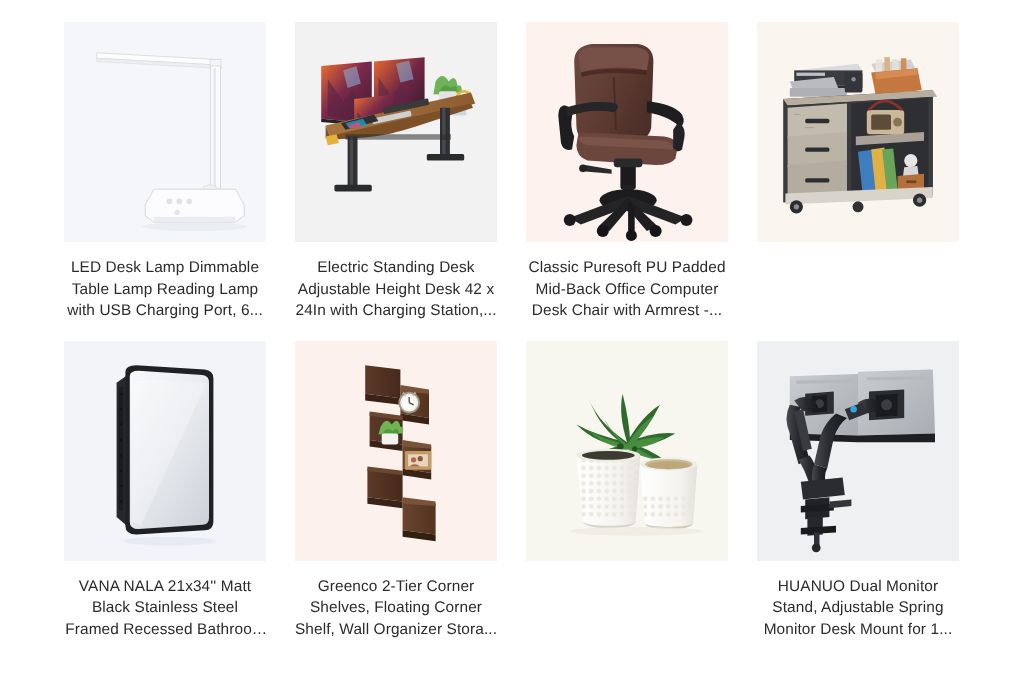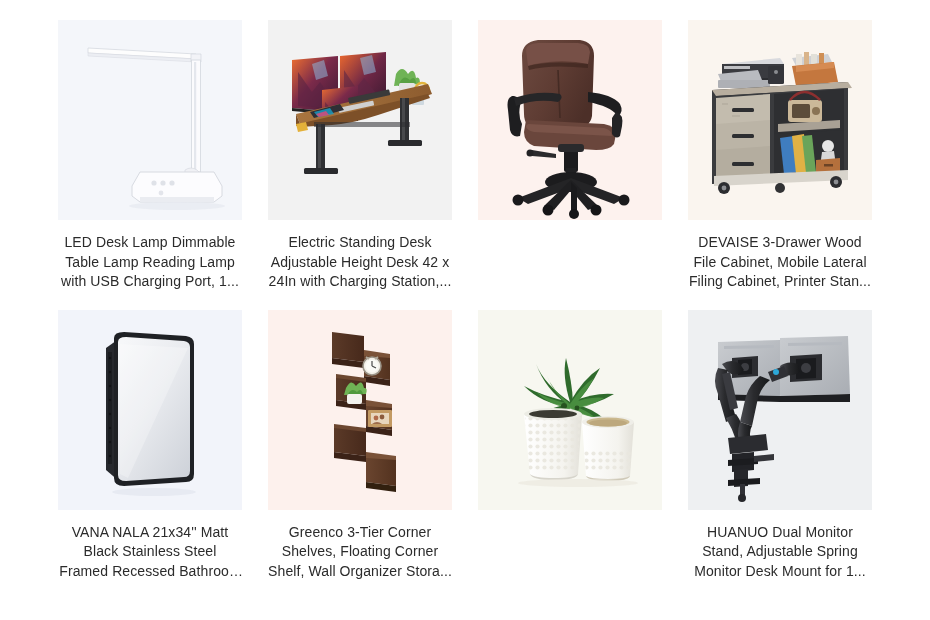--- a/index.html
+++ b/index.html
@@ -70,21 +70,21 @@
             <path d="M82 177 L156 177 L156 182 L82 182 Z" fill="#eaecf1"></path>
             <circle cx="96" cy="163" r="2.6" fill="#dfe2e8"></circle>
             <circle cx="105" cy="163" r="2.6" fill="#dfe2e8"></circle>
             <circle cx="114" cy="163" r="2.6" fill="#dfe2e8"></circle>
             <circle cx="103" cy="173" r="2.4" fill="#e3e5eb"></circle>
             <ellipse cx="119" cy="186" rx="48" ry="4" fill="#e7eaf0" opacity="0.75"></ellipse>
           </g>
         </svg>
       </div>
     </div>
-    <div class="product-title">LED Desk Lamp Dimmable Table Lamp Reading Lamp with USB Charging Port, 1...</div>
+    <div class="product-title">LED Desk Lamp Dimmable Table Lamp Reading Lamp with USB Charging Port, 6...</div>
   </div>
 
   <div class="product-card">
     <div class="product-image">
       <div class="art">
         <svg viewBox="0 0 184 200" preserveAspectRatio="none">
           <rect width="184" height="200" fill="#f2f2f2"></rect>
           <defs>
             <linearGradient id="mon1" x1="0" y1="0" x2="1" y2="1">
               <stop offset="0%" stop-color="#f07030"></stop>
@@ -198,20 +198,21 @@
           <path d="M93 160 L120 186 L110 190 L93 170 Z" fill="#1f1f21"></path>
           <path d="M93 162 L93 192 L99 190 L99 168 Z" fill="#1a1a1c"></path>
           <circle cx="40" cy="180" r="5.5" fill="#1a1a1c"></circle>
           <circle cx="146" cy="180" r="5.5" fill="#1a1a1c"></circle>
           <circle cx="70" cy="190" r="5.5" fill="#151517"></circle>
           <circle cx="118" cy="190" r="5.5" fill="#151517"></circle>
           <circle cx="96" cy="194" r="5" fill="#151517"></circle>
         </svg>
       </div>
     </div>
+    <div class="product-title">Classic Puresoft PU Padded Mid-Back Office Computer Desk Chair with Armrest -...</div>
   </div>
 
   <div class="product-card">
     <div class="product-image">
       <div class="art">
         <svg viewBox="0 0 184 200" preserveAspectRatio="none">
           <rect width="184" height="200" fill="#faf5ef"></rect>
 
           <g>
             <path d="M34 44 L92 38 L96 44 L38 50 Z" fill="#d9dade"></path>
@@ -267,21 +268,20 @@
 
           <path d="M26 156 L160 150 L160 160 L26 166 Z" fill="#d8d4cc"></path>
           <circle cx="36" cy="168" r="6" fill="#2c2d30"></circle>
           <circle cx="36" cy="168" r="2.4" fill="#8c8e92"></circle>
           <circle cx="148" cy="162" r="6" fill="#2c2d30"></circle>
           <circle cx="148" cy="162" r="2.4" fill="#8c8e92"></circle>
           <circle cx="92" cy="168" r="5" fill="#313234"></circle>
         </svg>
       </div>
     </div>
-    <div class="product-title">DEVAISE 3-Drawer Wood File Cabinet, Mobile Lateral Filing Cabinet, Printer Stan...</div>
   </div>
 
   <div class="product-card">
     <div class="product-image">
       <div class="art">
         <svg viewBox="0 0 184 200" preserveAspectRatio="none">
           <rect width="184" height="200" fill="#f2f4fa"></rect>
           <defs>
             <linearGradient id="mirr" x1="0.1" y1="0" x2="0.9" y2="1">
               <stop offset="0%" stop-color="#f6f7f9"></stop>
@@ -360,21 +360,21 @@
           <rect x="79" y="84" width="15" height="10" rx="2" fill="#f3f2ee"></rect>
 
           <rect x="100" y="100" width="24" height="17" rx="1" fill="#c39a63"></rect>
           <rect x="103" y="103" width="18" height="11" fill="#e8d6bd"></rect>
           <circle cx="108" cy="108" r="2.4" fill="#b06a4a"></circle>
           <circle cx="114" cy="107" r="2.4" fill="#8b5a3c"></circle>
           <path d="M104 114 q5 -4 10 0 z" fill="#9d6b4a"></path>
         </svg>
       </div>
     </div>
-    <div class="product-title">Greenco 3-Tier Corner Shelves, Floating Corner Shelf, Wall Organizer Stora...</div>
+    <div class="product-title">Greenco 2-Tier Corner Shelves, Floating Corner Shelf, Wall Organizer Stora...</div>
   </div>
 
   <div class="product-card">
     <div class="product-image">
       <div class="art">
         <svg viewBox="0 0 184 200" preserveAspectRatio="none">
           <rect width="184" height="200" fill="#f7f7f0"></rect>
           <defs>
             <linearGradient id="potg" x1="0" y1="0" x2="1" y2="0">
               <stop offset="0%" stop-color="#ffffff"></stop>

